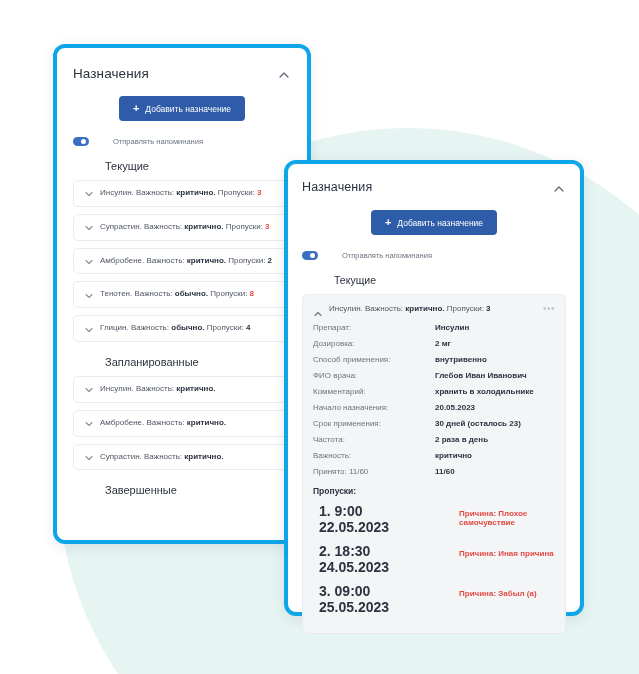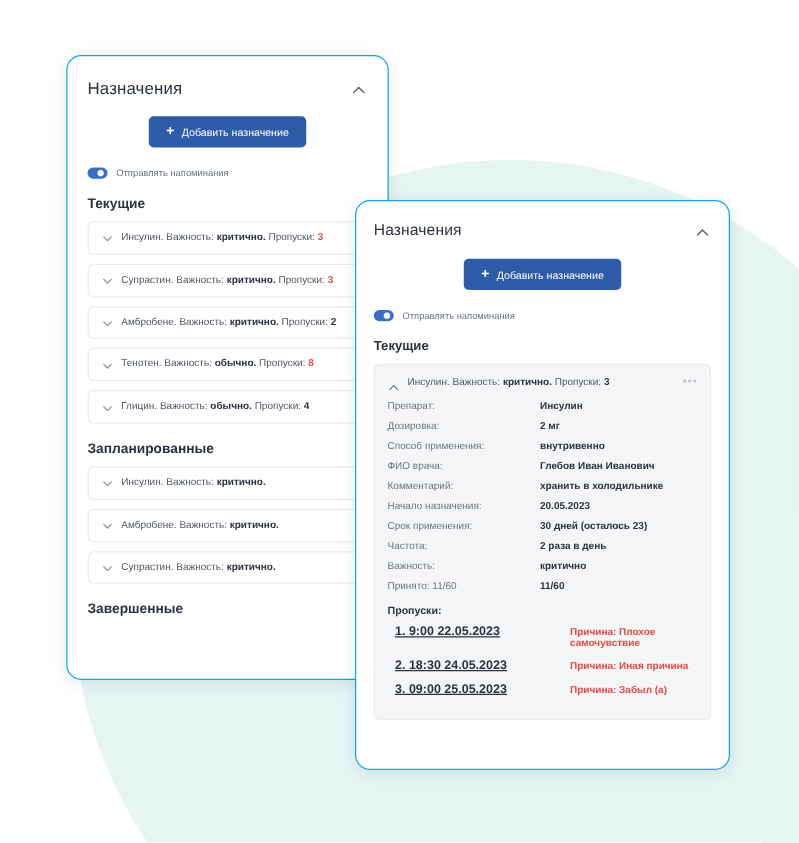--- a/index.html
+++ b/index.html
@@ -16,21 +16,21 @@
     position: absolute;
     border-radius: 50%;
     background: #e6f4f2;
     left: 58px; top: 128px;
     width: 700px; height: 700px;
   }
 
   .card {
     position: absolute;
     background: #ffffff;
-    border: 1px solid #0ea5e9;
+    border: 4px solid #0ea5e9;
     border-radius: 12px;
     box-shadow: 0 3px 14px rgba(40,55,75,0.10);
   }
   #card-left  { left: 53px;  top: 44px;  width: 258px; height: 500px; }
   #card-right { left: 284px; top: 160px; width: 300px; height: 456px; z-index: 5; }
 
   .card-inner { padding: 18px 16px 12px 16px; }
   #card-right .card-inner { padding: 16px 14px 12px 14px; }
 
   .card-head { display: flex; align-items: flex-start; justify-content: space-between; }
@@ -48,35 +48,35 @@
     background: #2f5ca8;
     color: #ffffff;
     border: none; border-radius: 4px;
     font-size: 8.5px; font-family: inherit;
     padding: 7px 14px;
     cursor: pointer;
     white-space: nowrap;
   }
   .btn-add .plus { font-size: 11px; line-height: 1; font-weight: 700; }
 
-  .toggle-row { display: flex; align-items: center; gap: 7px; margin-top: 16px; }
+  .toggle-row { display: flex; align-items: center; gap: 24px; margin-top: 16px; }
   .switch {
     width: 16px; height: 9px; border-radius: 9px;
     background: #3b6fc4; position: relative; flex: 0 0 auto;
     cursor: pointer;
   }
   .switch .knob {
     position: absolute; width: 5px; height: 5px; border-radius: 50%;
     background: #ffffff; top: 2px; left: 8px;
   }
   .toggle-label { font-size: 7.5px; color: #6b7480; }
 
   .section-title {
-    font-size: 11px; font-weight: 700; color: #2b3240;
-    margin-top: 14px; margin-bottom: 8px;
+    font-size: 11px; font-weight: 400; color: #2b3240;
+    margin-top: 14px; margin-bottom: 8px; margin-left: 32px;
   }
   #card-right .section-title { font-size: 10.5px; }
 
   .item {
     border: 1px solid #e9ebee;
     border-radius: 5px;
     background: #ffffff;
     padding: 8px 10px;
     margin-bottom: 7px;
     display: flex; align-items: center; gap: 8px;
@@ -104,21 +104,21 @@
     line-height: 1; cursor: pointer;
   }
   .exp-body { margin-top: 9px; }
   .kv { display: flex; margin-bottom: 7px; align-items: flex-start; }
   .kv .k { width: 122px; flex: 0 0 auto; font-size: 8px; color: #6b7480; }
   .kv .v { font-size: 8px; color: #2b3240; font-weight: 700; }
   .kv .v .t1 { margin-right: 22px; }
 
   .misses-title { font-size: 8.5px; font-weight: 700; color: #2b3240; margin: 10px 0 7px 0; }
   .miss-row { display: flex; margin-bottom: 8px; align-items: baseline; padding-left: 6px; }
-  .miss-when { width: 112px; flex: 0 0 auto; font-size: 10px; color: #2b3240; font-weight: 700; text-decoration: underline; }
+  .miss-when { width: 112px; flex: 0 0 auto; font-size: 14px; color: #2b3240; font-weight: 700; }
   .miss-reason { font-size: 8px; color: #e24b45; font-weight: 700; padding-left: 28px; }
 </style>
 </head>
 <body>
 
 <div id="stage">
 
   <div class="blob"></div>
 
   <div class="card" id="card-left">

